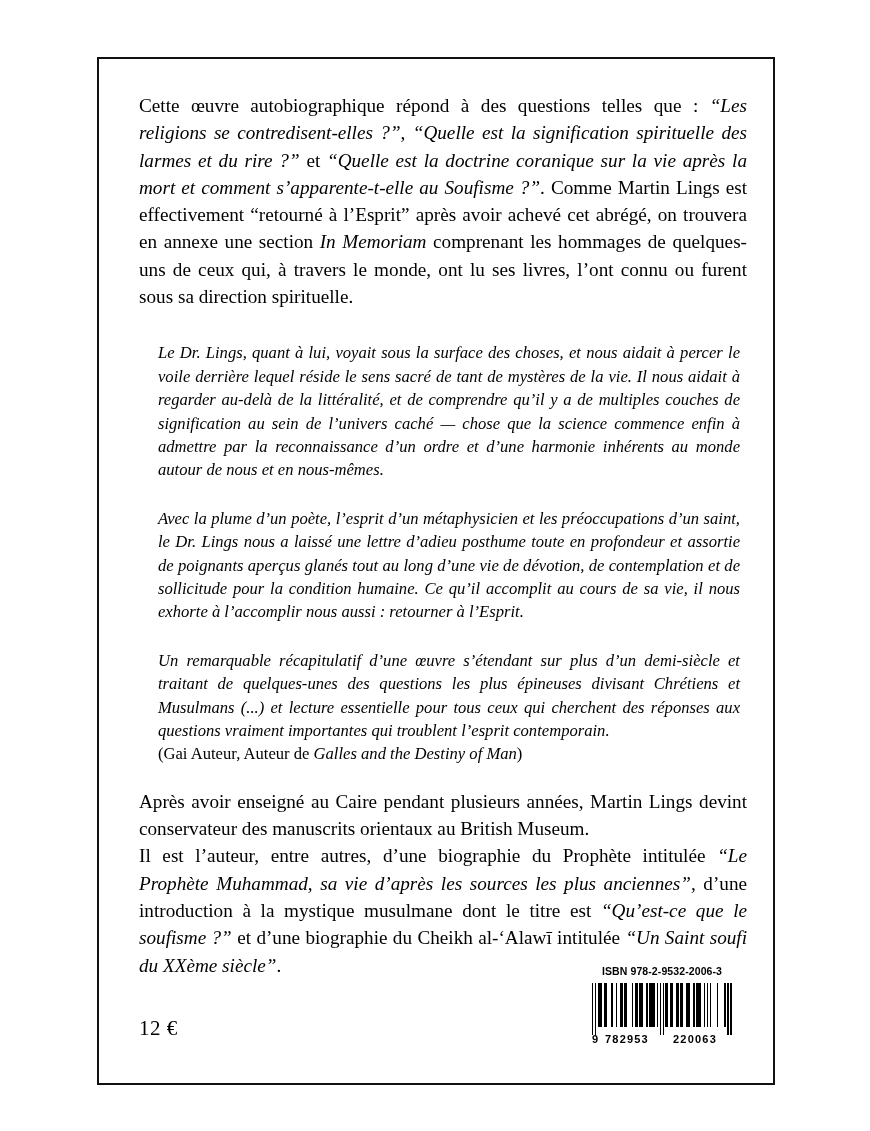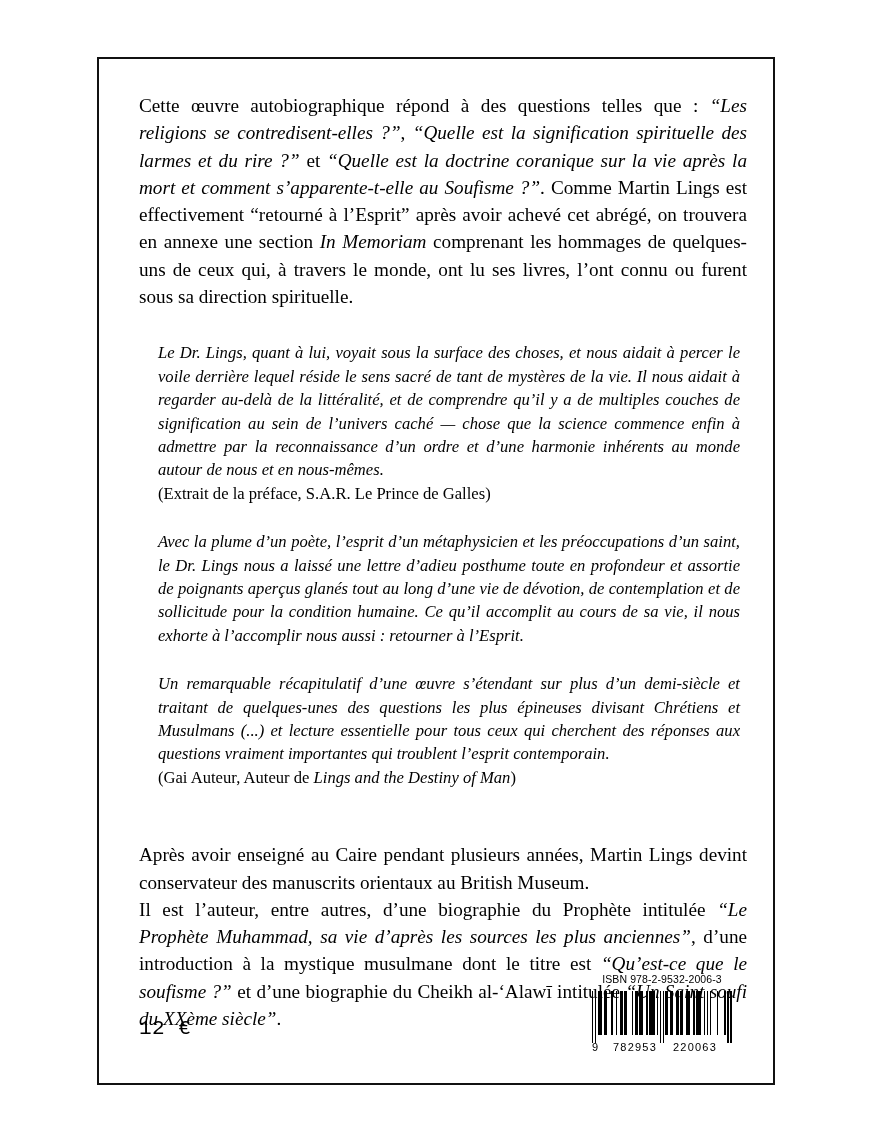--- a/index.html
+++ b/index.html
@@ -68,47 +68,47 @@
     font-size: 16.6px;
     line-height: 23.4px;
     font-style: normal;
     text-align: left;
     margin: 0;
   }
   .quote-attrib .it { font-style: italic; }
 
   
   #author-note {
-    margin-top: 52px;
+    margin-top: 22px;
   }
 
   
   #footer {
     position: absolute;
     left: 40px;
     right: 24px;
     bottom: 30px;
     height: 120px;
   }
   #price {
     position: absolute;
     left: 0;
     bottom: 14px;
     font-size: 21px;
     line-height: 1;
     letter-spacing: 0.5px;
-    font-family: Liberation Mono, monospace;
   }
 
   #barcode-area {
     position: absolute;
     right: 12px;
-    bottom: 0;
+    bottom: 8px;
     width: 150px;
     text-align: center;
+    font-weight: bold;
   }
   #isbn-text {
     font-family: "Liberation Sans", "DejaVu Sans", sans-serif;
     font-size: 10.5px;
     letter-spacing: 0.1px;
     margin-bottom: 6px;
     white-space: nowrap;
   }
   #barcode-graphic {
     position: relative;
@@ -145,21 +145,21 @@
     display: flex;
     align-items: flex-end;
   }
   #barcode-digits .d-lead {
     width: 13px;
     text-align: left;
     flex: none;
   }
   #barcode-digits .d-left {
     flex: 1;
-    text-align: center;
+    text-align: left;
     letter-spacing: 1.2px;
   }
   #barcode-digits .d-right {
     flex: 1;
     letter-spacing: 1.2px;
   }
   #barcode-digits .d-tail { width: 7px; flex: none; }
 </style>
 </head>
 <body>
@@ -167,30 +167,29 @@
 <div id="page-frame">
 
   <div id="content">
 
     <p class="para" id="intro-paragraph"><span>Cette œuvre autobiographique répond à des questions telles que : </span><span class="it">“Les religions se contredisent-elles ?”</span><span>, </span><span class="it">“Quelle est la signification spirituelle des larmes et du rire ?”</span><span> et </span><span class="it">“Quelle est la doctrine coranique sur la vie après la mort et comment s’apparente-t-elle au Soufisme ?”</span><span>. Comme Martin Lings est effectivement “retourné à l’Esprit” après avoir achevé cet abrégé, on trouvera en annexe une section </span><span class="it">In Memoriam</span><span> comprenant les hommages de quelques-uns de ceux qui, à travers le monde, ont lu ses livres, l’ont connu ou furent sous sa direction spirituelle.</span></p>
 
     <div id="quotes">
 
       <div class="quote-block">
         <p class="quote-text">Le Dr. Lings, quant à lui, voyait sous la surface des choses, et nous aidait à percer le voile derrière lequel réside le sens sacré de tant de mystères de la vie. Il nous aidait à regarder au-delà de la littéralité, et de comprendre qu’il y a de multiples couches de signification au sein de l’univers caché — chose que la science commence enfin à admettre par la reconnaissance d’un ordre et d’une harmonie inhérents au monde autour de nous et en nous-mêmes.</p>
-        <p class="quote-attrib"><span>(Extrait de la préface, S.A.R. Le Prince de Galles)</span><span class="it"></span><span></span></p>
       </div>
 
       <div class="quote-block">
         <p class="quote-text">Avec la plume d’un poète, l’esprit d’un métaphysicien et les préoccupations d’un saint, le Dr. Lings nous a laissé une lettre d’adieu posthume toute en profondeur et assortie de poignants aperçus glanés tout au long d’une vie de dévotion, de contemplation et de sollicitude pour la condition humaine. Ce qu’il accomplit au cours de sa vie, il nous exhorte à l’accomplir nous aussi : retourner à l’Esprit.</p>
       </div>
 
       <div class="quote-block">
         <p class="quote-text">Un remarquable récapitulatif d’une œuvre s’étendant sur plus d’un demi-siècle et traitant de quelques-unes des questions les plus épineuses divisant Chrétiens et Musulmans (...) et lecture essentielle pour tous ceux qui cherchent des réponses aux questions vraiment importantes qui troublent l’esprit contemporain.</p>
-        <p class="quote-attrib"><span>(Gai Auteur, Auteur de </span><span class="it">Lings and the Destiny of Man</span><span>)</span></p>
+        <p class="quote-attrib"><span>(Gai Auteur, Auteur de </span><span class="it">Galles and the Destiny of Man</span><span>)</span></p>
       </div>
 
     </div>
 
     <div id="author-note">
       <p class="para">Après avoir enseigné au Caire pendant plusieurs années, Martin Lings devint conservateur des manuscrits orientaux au British Museum.</p>
       <p class="para"><span>Il est l’auteur, entre autres, d’une biographie du Prophète intitulée </span><span class="it">“Le Prophète Muhammad, sa vie d’après les sources les plus anciennes”</span><span>, d’une introduction à la mystique musulmane dont le titre est </span><span class="it">“Qu’est-ce que le soufisme ?”</span><span> et d’une biographie du Cheikh al-‘Alawī intitulée </span><span class="it">“Un Saint soufi du XXème siècle”</span><span>.</span></p>
     </div>
 
   </div>

